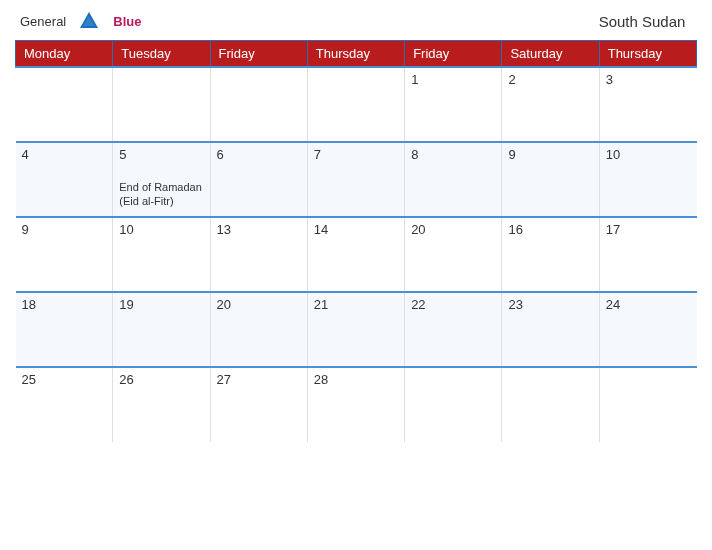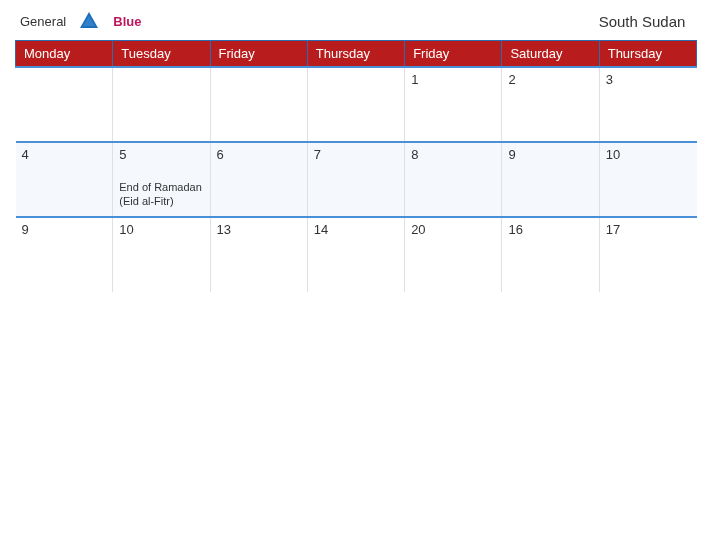--- a/index.html
+++ b/index.html
@@ -190,15 +190,55 @@
           <td>
             <span class="day-number">20</span>
           </td>
           <td>
             <span class="day-number">16</span>
           </td>
           <td>
             <span class="day-number">17</span>
           </td>
         </tr>
+        <tr>
+          <td>
+            <span class="day-number">18</span>
+          </td>
+          <td>
+            <span class="day-number">19</span>
+          </td>
+          <td>
+            <span class="day-number">20</span>
+          </td>
+          <td>
+            <span class="day-number">21</span>
+          </td>
+          <td>
+            <span class="day-number">22</span>
+          </td>
+          <td>
+            <span class="day-number">23</span>
+          </td>
+          <td>
+            <span class="day-number">24</span>
+          </td>
+        </tr>
+        <tr>
+          <td>
+            <span class="day-number">25</span>
+          </td>
+          <td>
+            <span class="day-number">26</span>
+          </td>
+          <td>
+            <span class="day-number">27</span>
+          </td>
+          <td>
+            <span class="day-number">28</span>
+          </td>
+          <td></td>
+          <td></td>
+          <td></td>
+        </tr>
       </tbody>
   </table>
 </div>
 
 </body></html>

